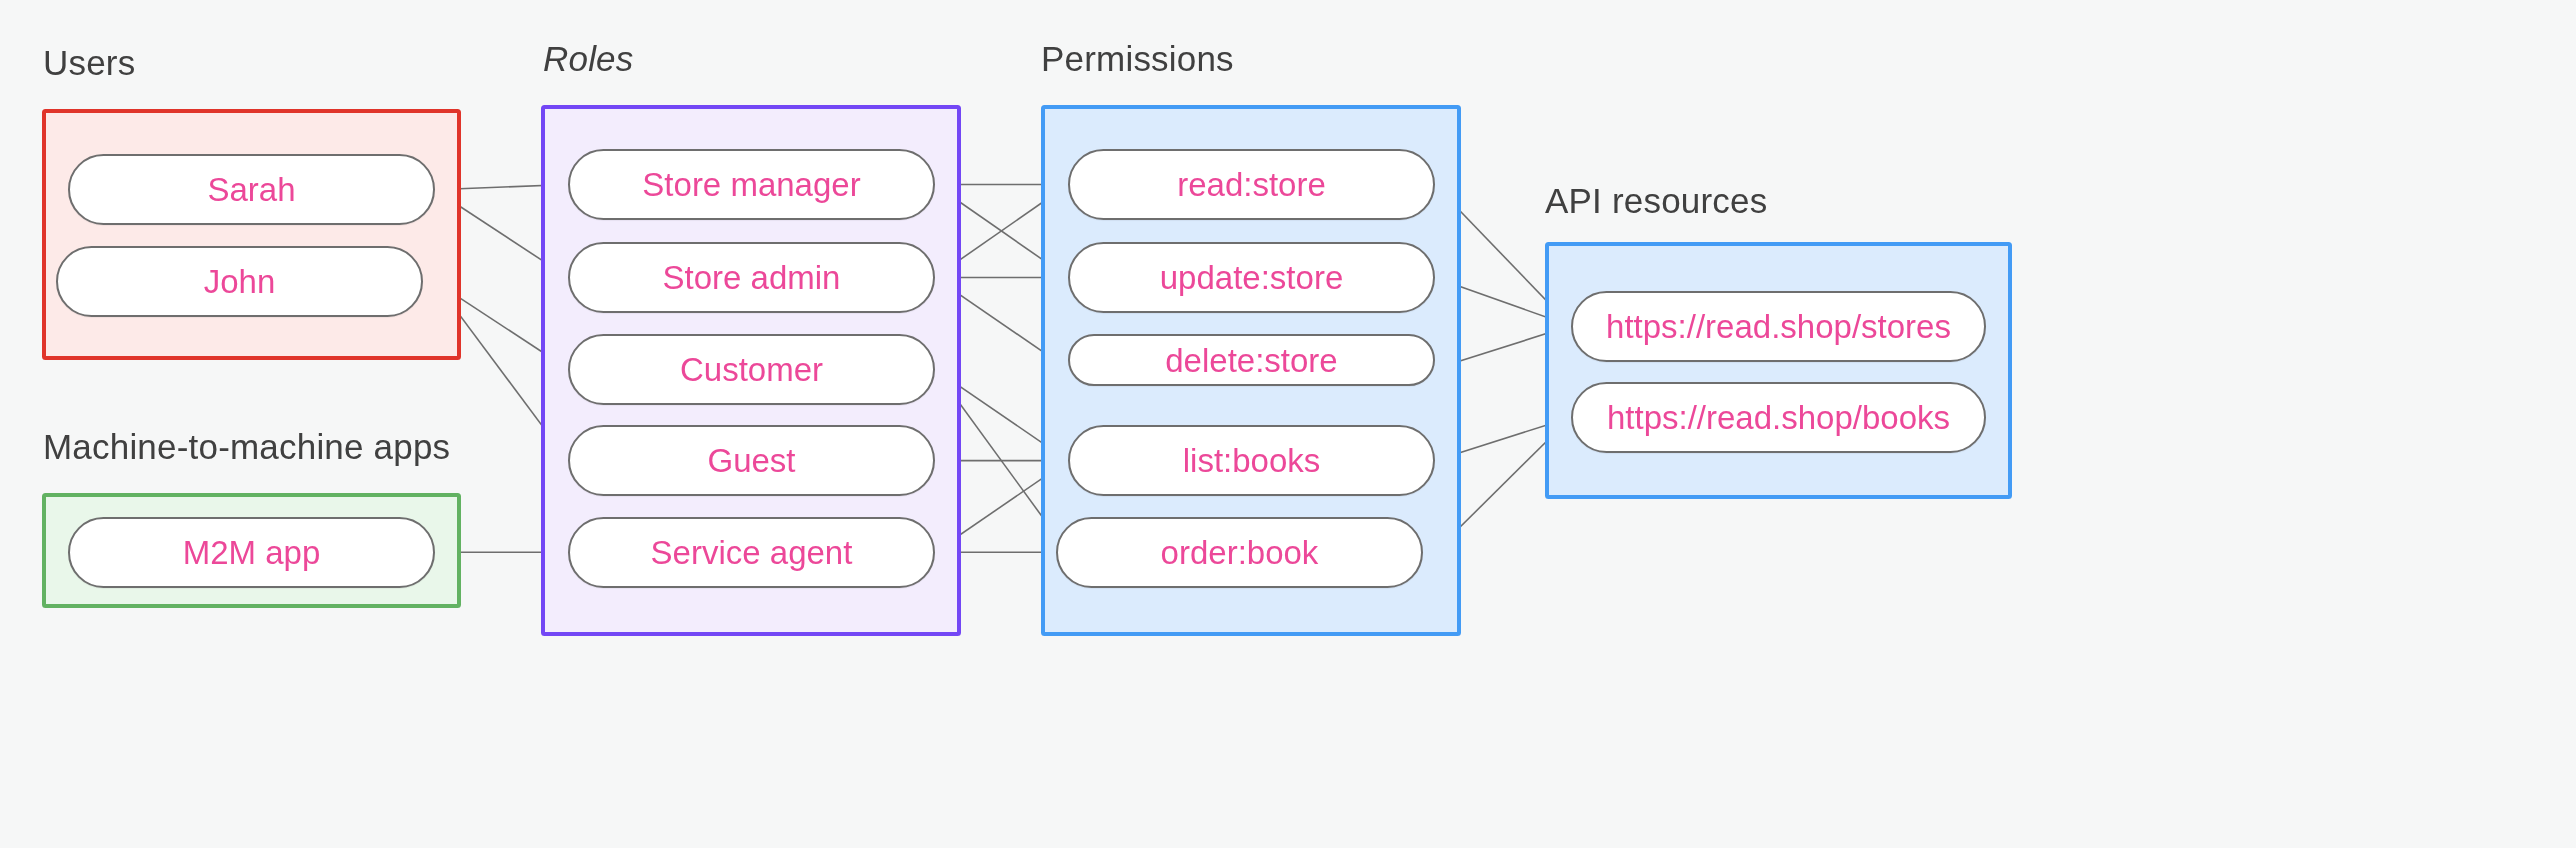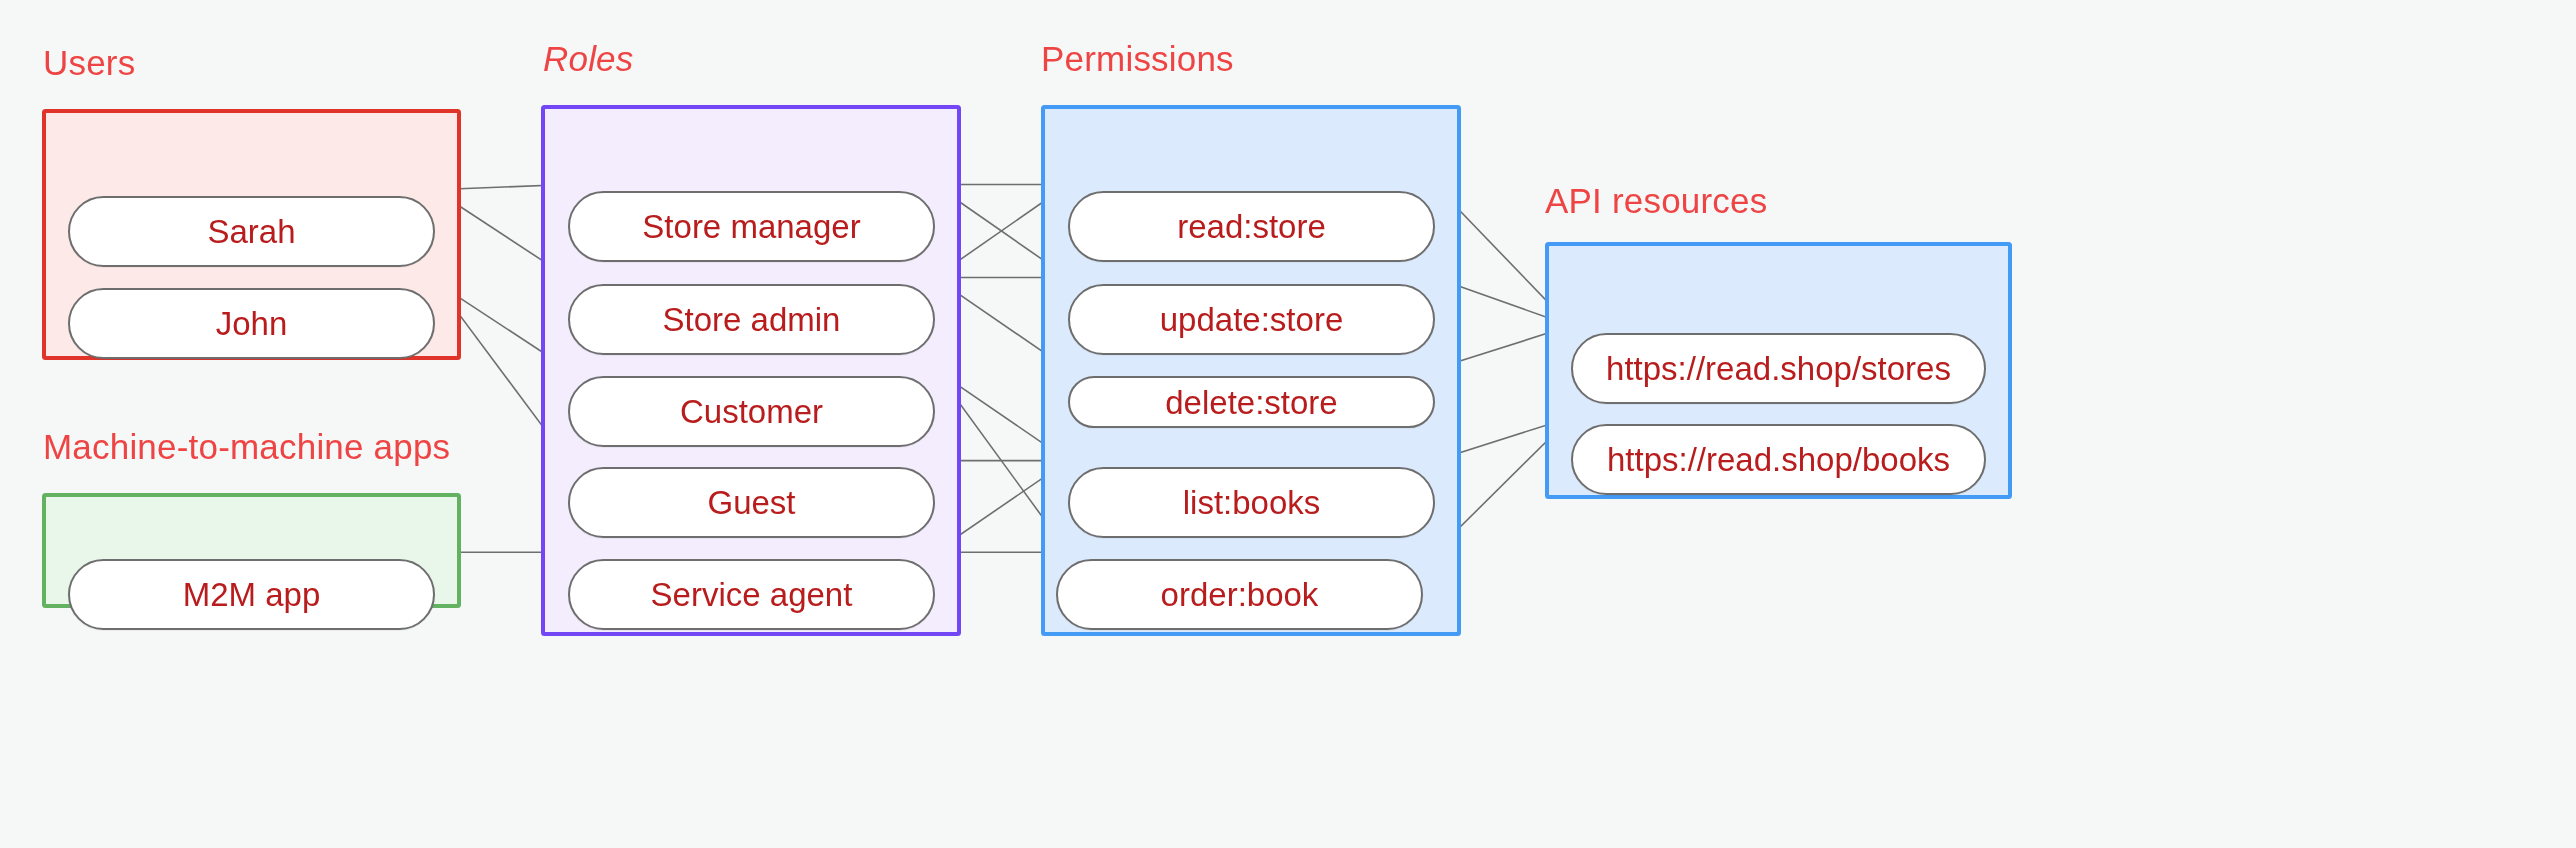--- a/index.html
+++ b/index.html
@@ -23,21 +23,21 @@
     position: absolute;
     left: 0;
     top: 0;
     width: 2576px;
     height: 848px;
     pointer-events: none;
   }
   .group-title {
     position: absolute;
     font-size: 35px;
-    color: #ef4444;
+    color: #404040;
     font-family: "Liberation Sans", sans-serif;
     white-space: nowrap;
     letter-spacing: 0.2px;
   }
   .group-box {
     position: absolute;
     box-sizing: border-box;
     border-width: 4.4px;
     border-style: solid;
     border-radius: 3.5px;
@@ -45,24 +45,23 @@
   .node {
     position: absolute;
     box-sizing: border-box;
     background: #ffffff;
     border: 2.6px solid #6e6e6e;
     border-radius: 872px;
     display: flex;
     align-items: center;
     justify-content: center;
     font-size: 33px;
-    color: #b91c1c;
+    color: #ec4899;
     white-space: nowrap;
     box-shadow: 0 0.9px 0.9px rgba(0,0,0,0.05);
-    margin-top: 42px;
   }
   .node-label {
     line-height: 1;
     pointer-events: none;
   }
 </style>
 </head>
 <body>
 
 <div id="stage">
@@ -109,21 +108,21 @@
       <div class="group-box" style="left: 541px; top: 105px; width: 420px; height: 531px; border-color: rgb(115, 71, 245); background: rgb(243, 237, 253);"></div>
       <div class="group-title" style="left: 1041px; top: 39px;">Permissions</div>
       <div class="group-box" style="left: 1041px; top: 105px; width: 420px; height: 531px; border-color: rgb(67, 155, 245); background: rgb(219, 235, 253);"></div>
       <div class="group-title" style="left: 1545px; top: 181px;">API resources</div>
       <div class="group-box" style="left: 1545px; top: 242px; width: 467px; height: 257px; border-color: rgb(67, 155, 245); background: rgb(219, 235, 253);"></div>
     </div>
   <div id="nodes-layer">
       <div class="node" style="left: 68px; top: 154px; width: 367px; height: 71px;">
         <span class="node-label">Sarah</span>
       </div>
-      <div class="node" style="left: 68px; top: 246px; width: 367px; height: 71px;">
+      <div class="node" style="left: 56px; top: 246px; width: 367px; height: 71px;">
         <span class="node-label">John</span>
       </div>
       <div class="node" style="left: 68px; top: 517px; width: 367px; height: 71px;">
         <span class="node-label">M2M app</span>
       </div>
       <div class="node" style="left: 568px; top: 149px; width: 367px; height: 71px;">
         <span class="node-label">Store manager</span>
       </div>
       <div class="node" style="left: 568px; top: 242px; width: 367px; height: 71px;">
         <span class="node-label">Store admin</span>

